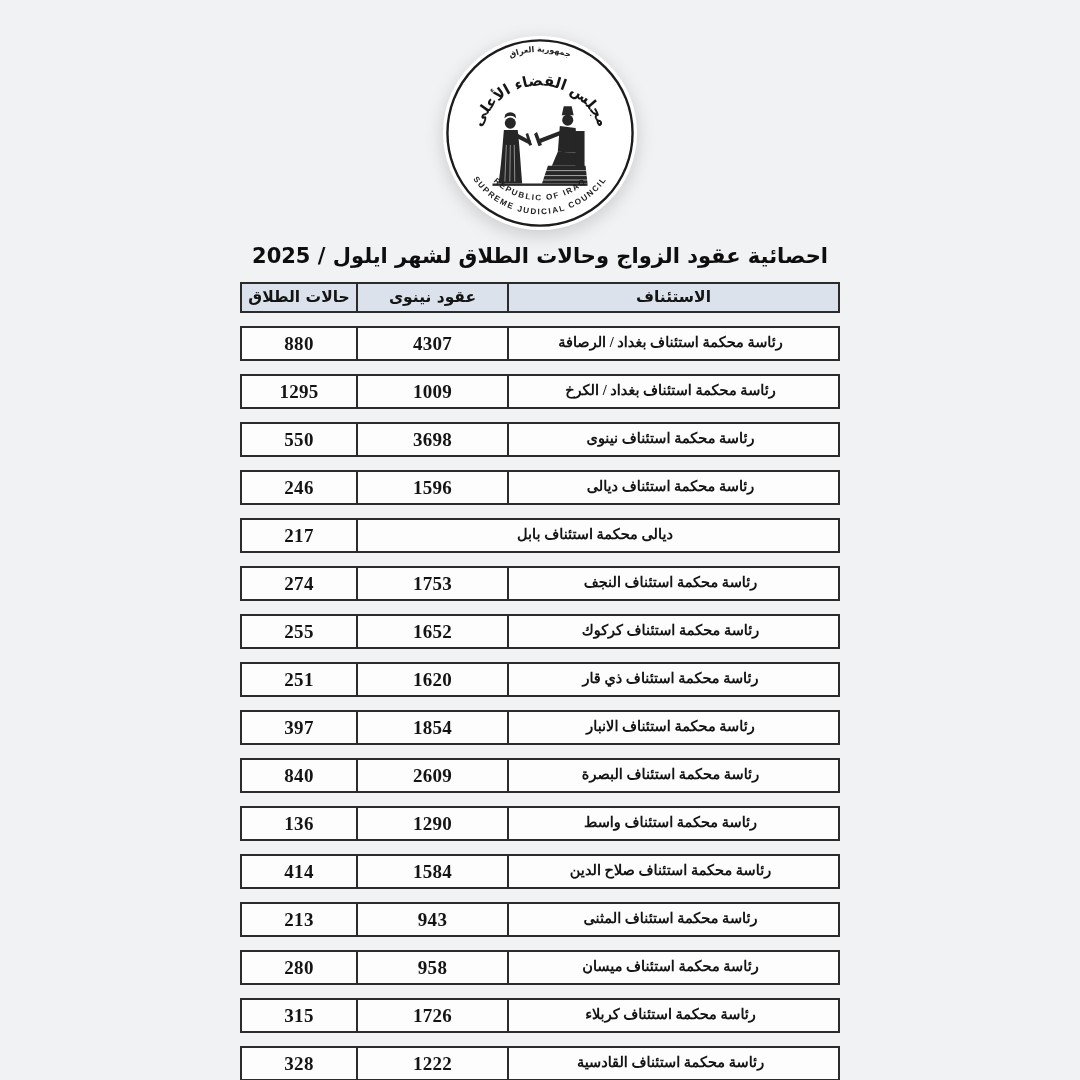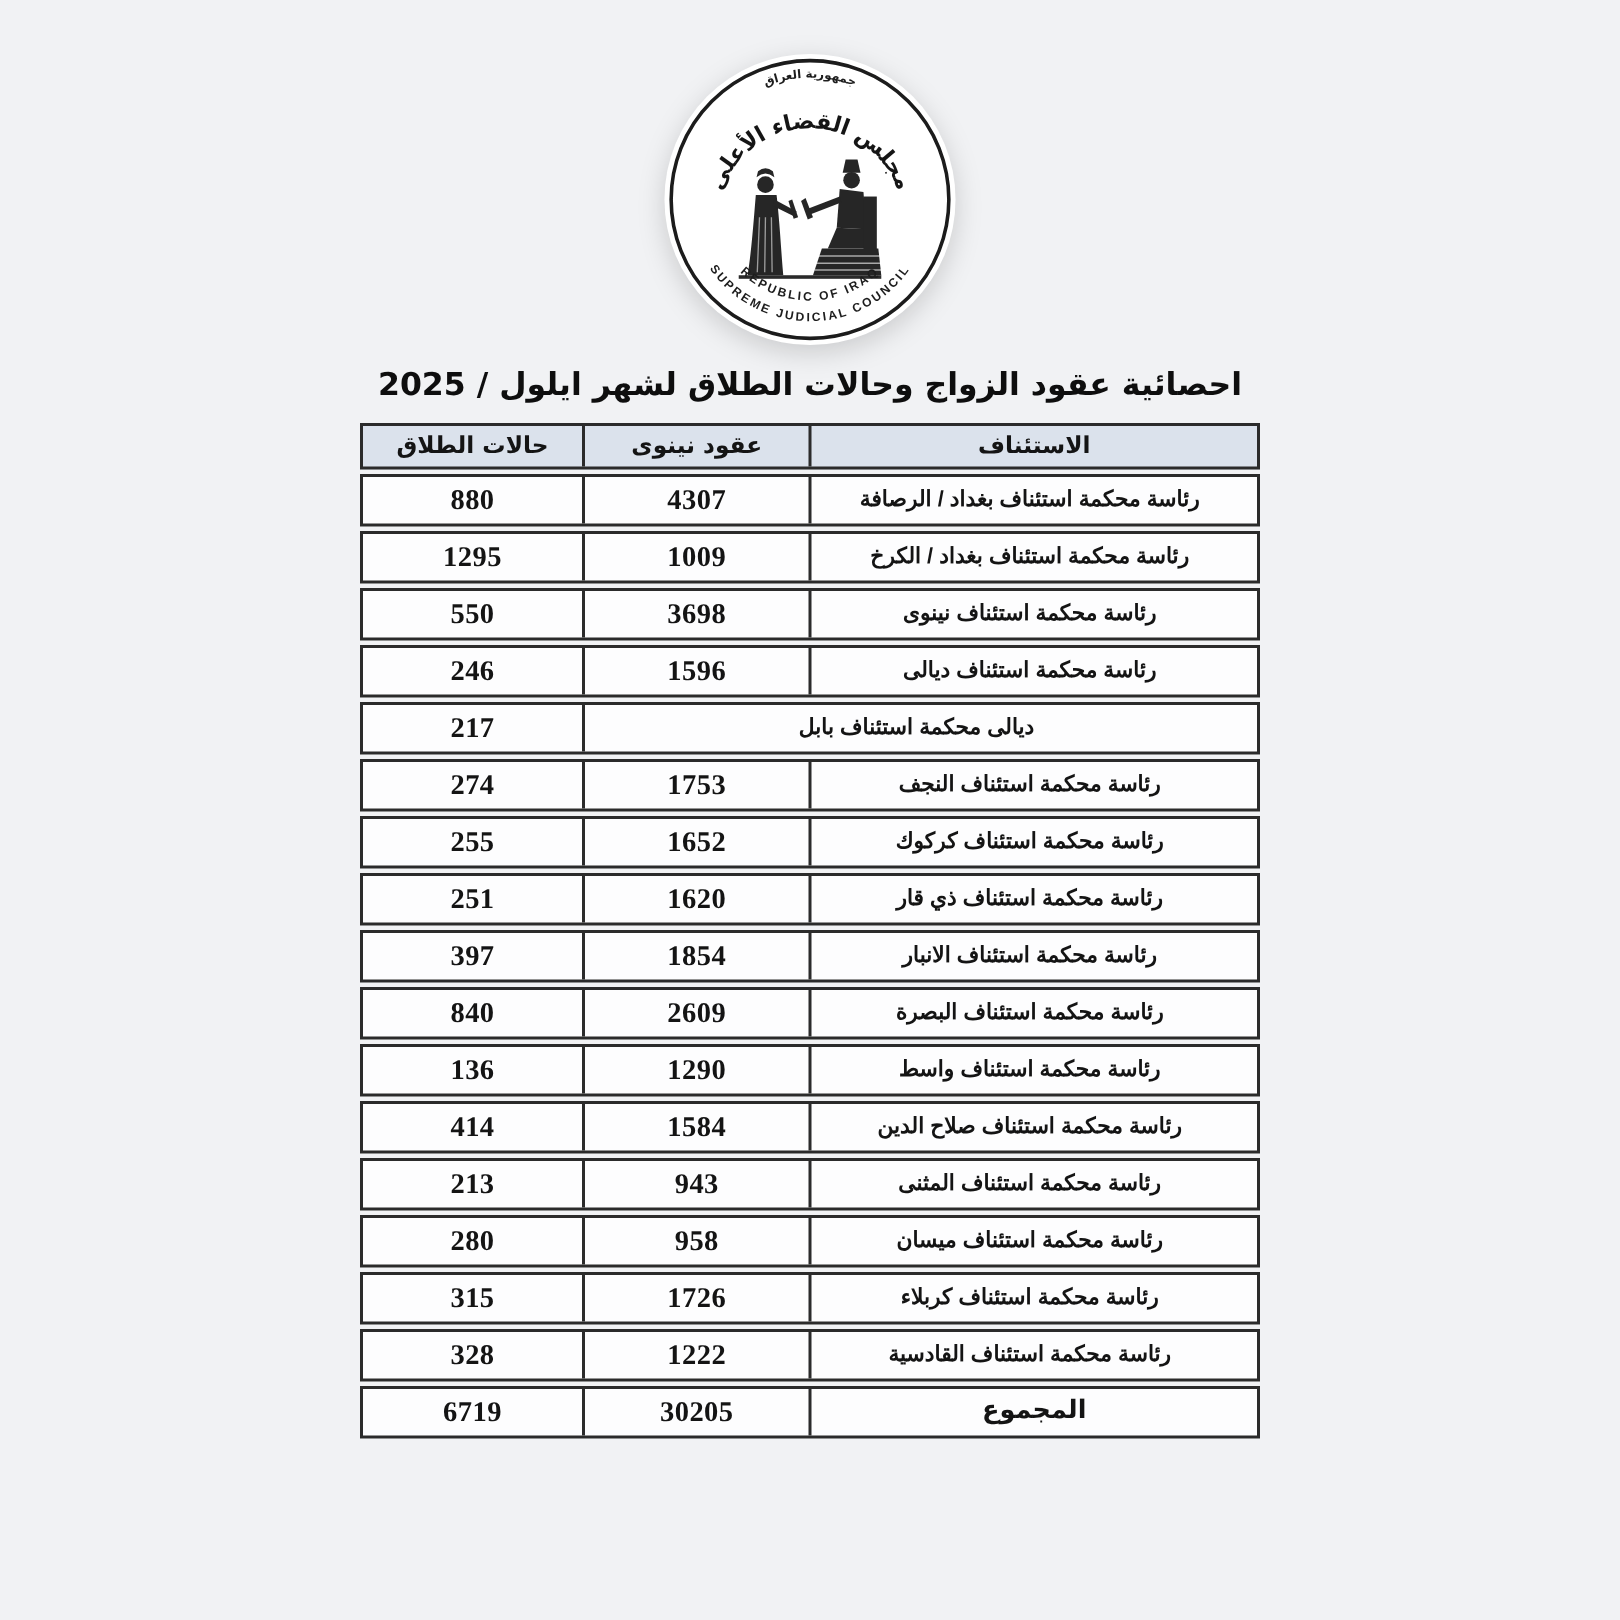--- a/index.html
+++ b/index.html
@@ -44,48 +44,48 @@
   }
   
   .stats-table{
     margin-top:14px;
     width:600px;
     display:flex;flex-direction:column;
   }
   .trow{
     display:flex;
     height:35px;
-    margin-top:3px;
+    margin-top:13px;
     border:2px solid var(--border);
     background:var(--cell-bg);
   }
   .trow.thead{
     height:31px;
     margin-top:0;
     background:var(--header-bg);
   }
   .cell{
     display:flex;align-items:center;justify-content:center;
     height:100%;
   }
-  .col-divorce{width:148px;border-right:2px solid var(--border);}
+  .col-divorce{width:116px;border-right:2px solid var(--border);}
   .col-marriage{width:151px;border-right:2px solid var(--border);}
   .col-name{flex:1;direction:rtl;}
   .hcell{
     font-family:"DejaVu Sans",sans-serif;
     font-weight:700;font-size:15.5px;direction:rtl;
     padding-bottom:2px;
   }
   .num{
     font-family:"Liberation Serif","DejaVu Serif",serif;
     font-weight:700;font-size:19px;
     letter-spacing:0.3px;
   }
   .court{
-    font-family:Liberation Sans, sans-serif;
+    font-family:Liberation Serif, serif;
     font-weight:700;font-size:14.5px;
     padding:0 10px 3px 4px;
     white-space:nowrap;
   }
   .total-label{
     font-family:"DejaVu Sans",sans-serif;
     font-weight:700;font-size:17px;direction:rtl;
     padding-bottom:3px;
   }
 </style>

